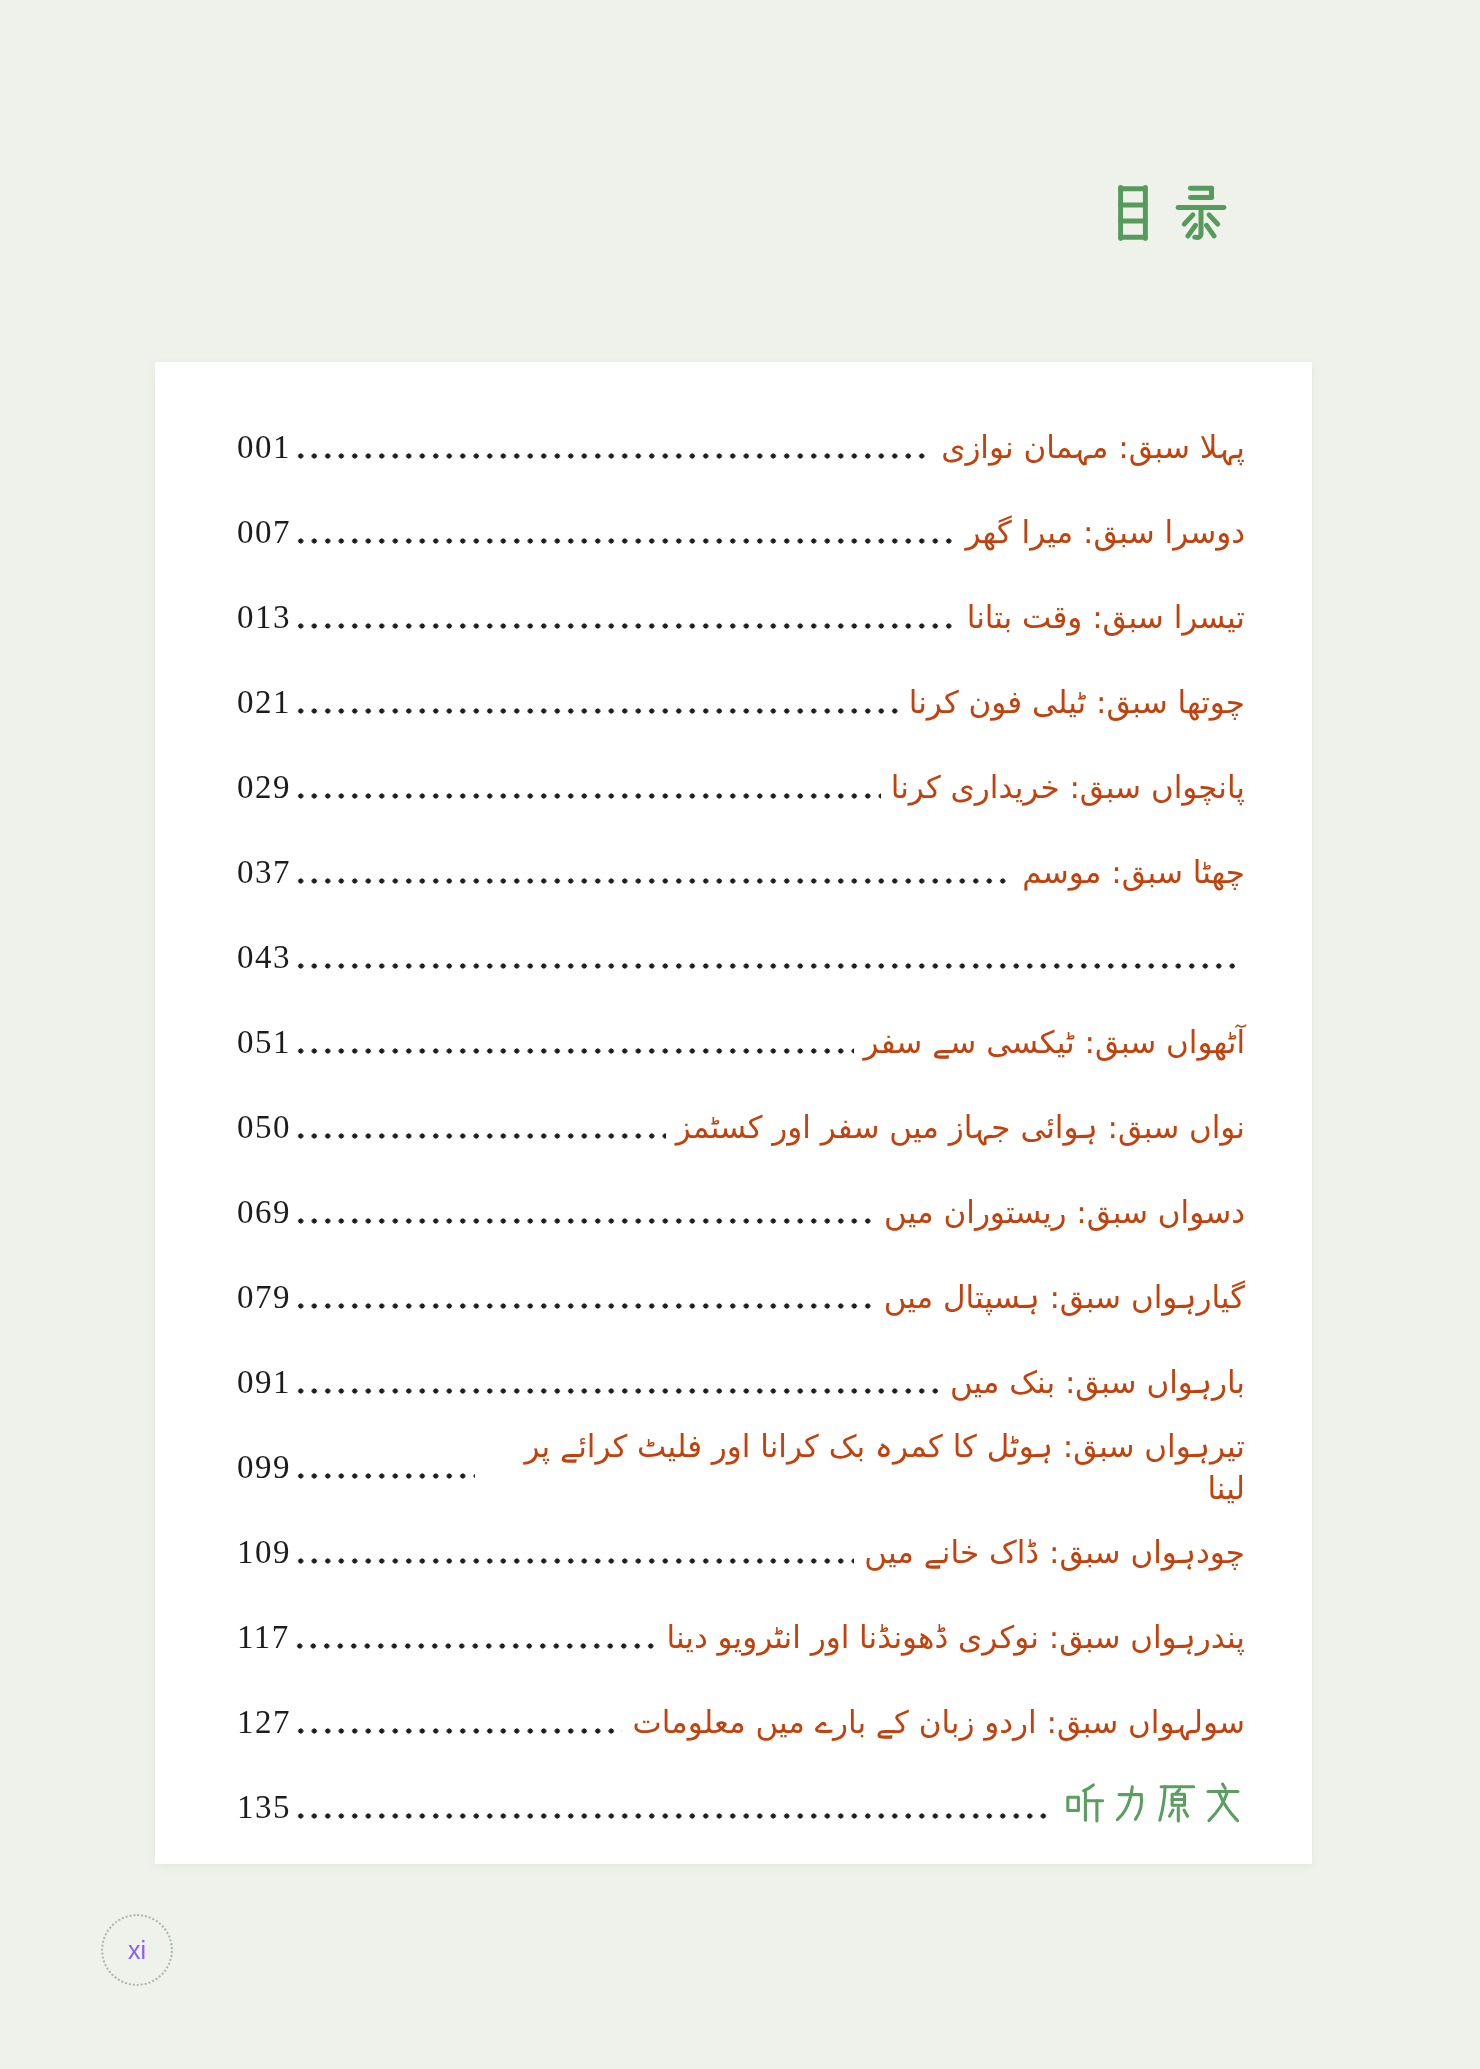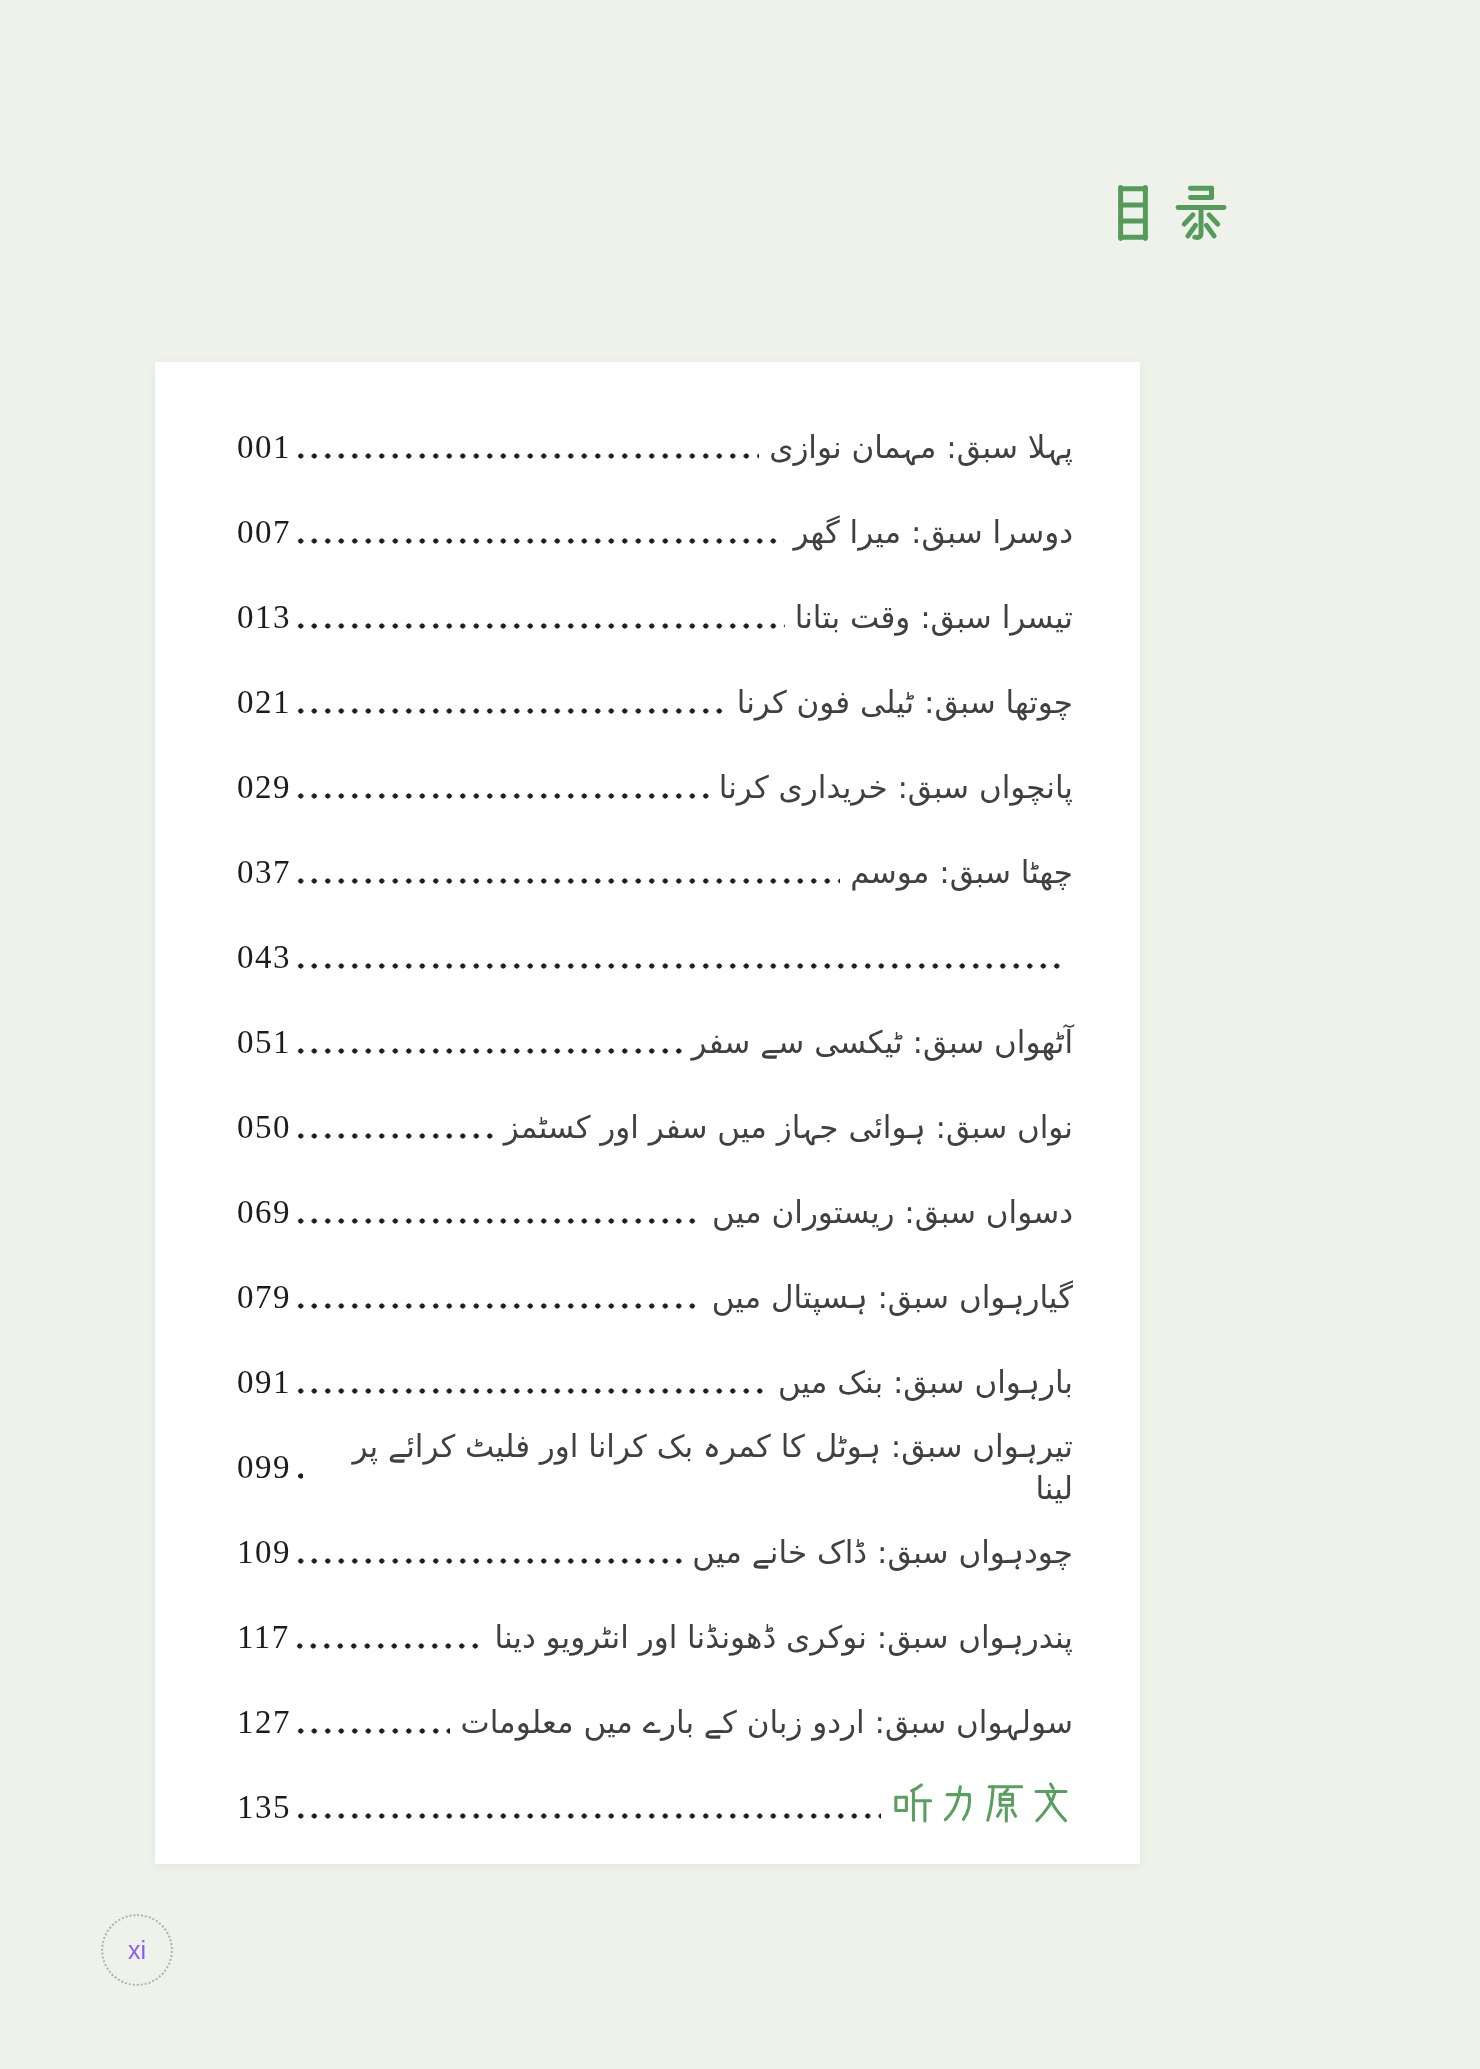--- a/index.html
+++ b/index.html
@@ -15,21 +15,21 @@
   
   .page-title { position:absolute; top:182px; right:248px; color:#569b5c; }
   .cjk { display:inline-flex; align-items:center; }
   .cjk svg { display:block; }
   .cjk.gap-title svg + svg { margin-left:6px; }
   .cjk.gap-small svg + svg { margin-left:2px; }
 
   
   .content-panel {
     position:absolute; left:155px; top:362px;
-    width:985px; height:1502px;
+    width:1157px; height:1502px;
     background:#ffffff;
     box-shadow:0 2px 8px rgba(60,80,60,0.07);
     padding:43px 67px 0 82px;
   }
 
   .toc-row { display:flex; align-items:center; height:85px; }
   .page-num {
     flex:none;
     font-size:33px; color:#1c1c1c; letter-spacing:1.5px;
     line-height:1;
@@ -40,21 +40,21 @@
     margin:16px 10px 0 3px;
     background-image:radial-gradient(circle, #1e1e1e 2.3px, transparent 2.9px);
     background-size:13.5px 8px;
     background-repeat:repeat-x;
     background-position:0 50%;
   }
   .entry-title {
     flex:none;
     font-family:"DejaVu Sans", sans-serif;
     font-size:31px;
-    color:#404040;
+    color:#c2410c;
     line-height:1.35;
     max-width:760px;
     text-align:right;
   }
   .entry-title.zh { color:#5a9e60; margin-top:2px; }
 
   
   .folio {
     position:absolute; left:101px; top:1914px;
     width:72px; height:72px;

